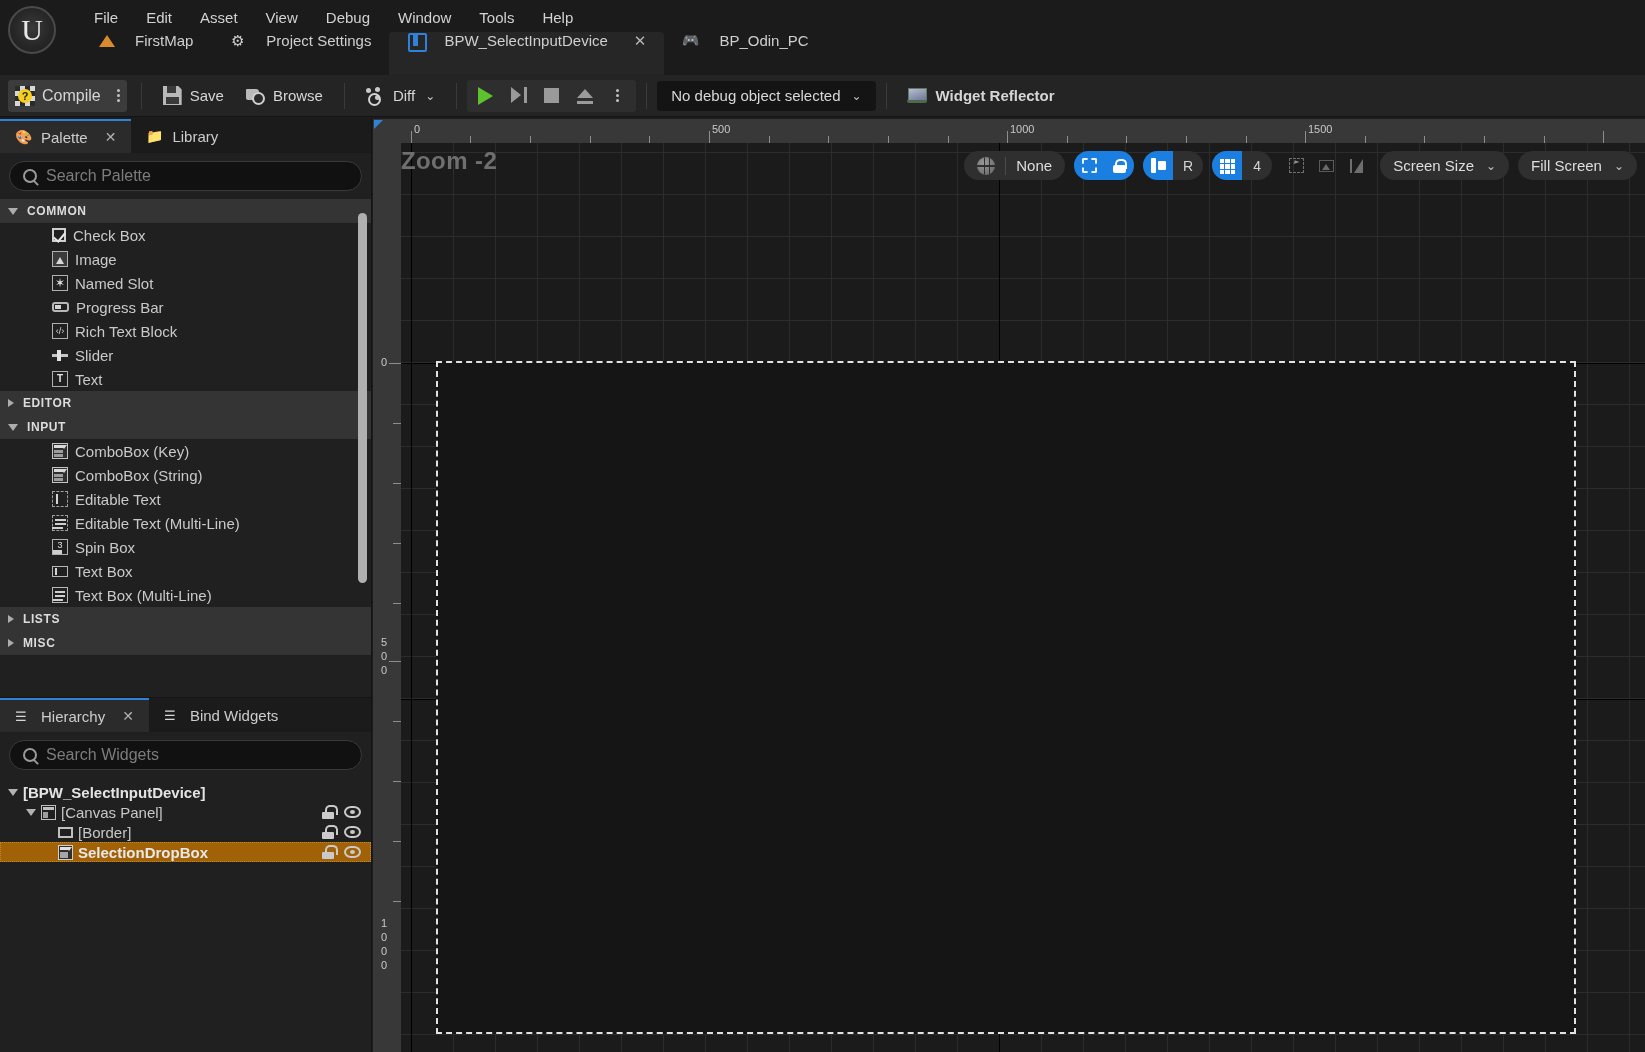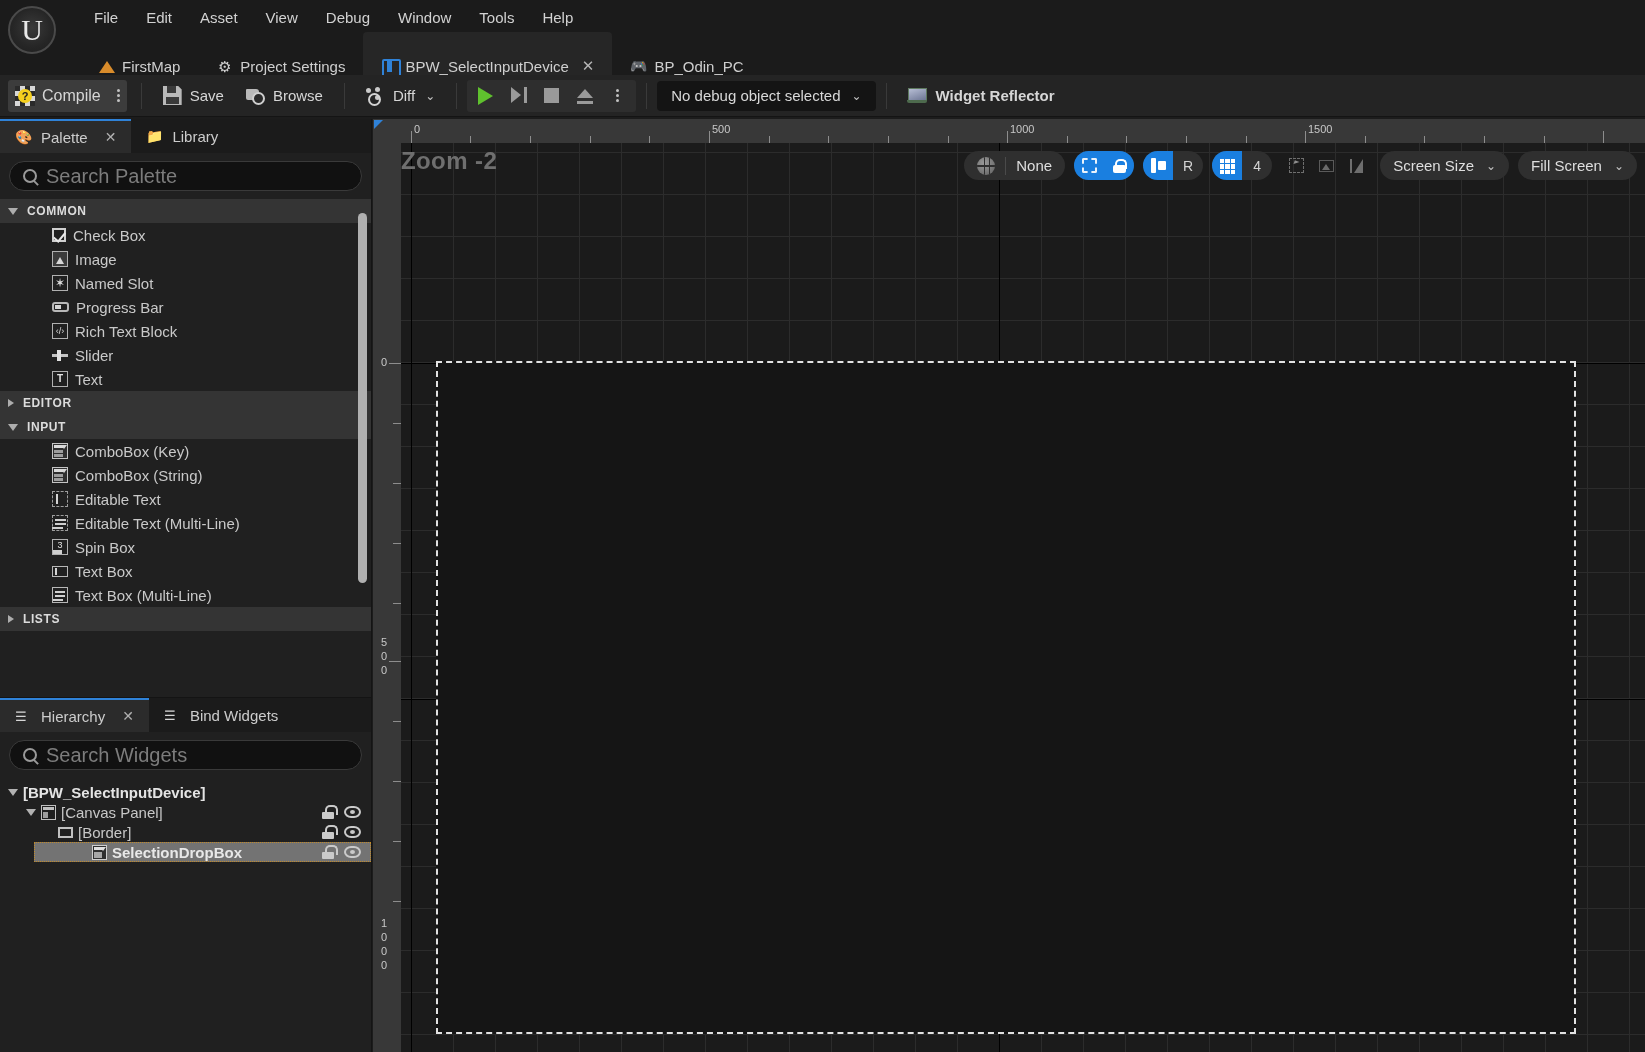--- a/index.html
+++ b/index.html
@@ -27,21 +27,21 @@
     font-size:30px; color:#e8e8e8; line-height:1;
   }
   .menubar{ position:absolute; left:80px; top:0; height:36px; display:flex; align-items:center; }
   .menu-item{
     padding:0 14px; height:36px; line-height:36px; font-size:15px; color:#d2d2d2;
     cursor:default;
   }
 
   .tabstrip{ position:absolute; left:80px; top:32px; height:43px; display:flex; align-items:flex-end; }
   .etab{
-    display:flex; align-items:flex-end; gap:7px;
+    display:flex; align-items:flex-start; gap:20px;
     height:43px; padding:0 18px; font-size:15px; color:#cfcfcf;
     cursor:default; position:relative;
   }
   .etab.active{ background:#262626; border-top-left-radius:4px; border-top-right-radius:4px; }
   .etab .tclose{ font-size:15px; color:#b5b5b5; margin-left:6px; }
   .tab-ico{ width:17px; height:17px; display:inline-block; position:relative; flex:0 0 auto;}
 
   
   .ico-map::before{
     content:""; position:absolute; left:1px; bottom:2px;
@@ -159,21 +159,21 @@
   .palette{
     position:absolute; left:0; top:119px; width:372px; height:578px;
     background:#202020; border-right:1px solid #141414;
     display:flex; flex-direction:column;
   }
   .search-wrap{ padding:8px 9px; }
   .search-box{
     display:flex; align-items:center; gap:9px; height:30px;
     background:#111111; border:1px solid #3a3a3a; border-radius:15px; padding:0 13px;
   }
-  .search-box .ph{ font-size:20px; color:#7c7c7c; }
+  .search-box .ph{ font-size:16px; color:#7c7c7c; }
   .mag{ width:14px;height:14px;border:2px solid #9a9a9a;border-radius:50%;position:relative;flex:0 0 auto;}
   .mag::after{content:"";position:absolute;right:-4px;bottom:-3px;width:6px;height:2px;background:#9a9a9a;transform:rotate(45deg);}
 
   .plist{ flex:1; overflow:hidden; position:relative; }
   .cat{
     display:flex; align-items:center; gap:9px; height:24px; padding-left:8px;
     background:#343434; font-size:12px; font-weight:bold; letter-spacing:.6px; color:#dcdcdc;
     cursor:default;
   }
   .tri{ width:0;height:0;border-left:6px solid #adadad;border-top:4px solid transparent;border-bottom:4px solid transparent;}
@@ -219,21 +219,21 @@
   
   .hierarchy{
     position:absolute; left:0; top:697px; width:372px; height:355px;
     background:#202020; border-right:1px solid #141414; border-top:1px solid #141414;
     display:flex; flex-direction:column;
   }
   .htree{ padding-top:4px; font-size:15px; }
   .hrow{
     display:flex; align-items:center; height:20px; padding-right:10px; cursor:default; position:relative;text-align:center;
   }
-  .hrow.selected{ outline:1px dotted #c08a2a; outline-offset:-1px; background:#737373;margin-left:34px; }
+  .hrow.selected{ outline:1px dotted #c08a2a; outline-offset:-1px; background:#a16207; }
   .hlabel{ color:#c7c7c7; }
   .hlabel.root{ color:#e4e4e4; font-weight:bold; }
   .hlabel.sel{ color:#e8e8e8; font-weight:bold; }
   .hicons{ margin-left:auto; display:flex; align-items:center; gap:9px; }
   .lock{ width:14px;height:14px;position:relative;}
   .lock::before{content:"";position:absolute;left:1px;bottom:0;width:12px;height:7px;background:#cacaca;border-radius:1px;}
   .lock::after{content:"";position:absolute;left:4px;top:0px;width:9px;height:8px;border:2px solid #cacaca;border-bottom:none;border-radius:5px 5px 0 0;}
   .eye{ width:17px;height:12px;border:2px solid #cacaca;border-radius:50% 50% 50% 50%/60% 60% 60% 60%; position:relative;}
   .eye::after{content:"";position:absolute;left:4px;top:2px;width:5px;height:4px;background:#cacaca;border-radius:50%;}
   .htri{ width:0;height:0;border-left:5px solid transparent;border-right:5px solid transparent;border-top:7px solid #b2b2b2; margin-right:5px; flex:0 0 auto;}
@@ -528,20 +528,24 @@
       <div class="pitem">
         <span class="wico tboxml"></span>
         <span>Text Box (Multi-Line)</span>
       </div>
 
       <div class="cat">
         <span class="tri"></span>
         <span>LISTS</span>
       </div>
 
+      <div class="cat">
+        <span class="tri"></span>
+        <span>MISC</span>
+      </div>
 
       <div class="pscroll"></div>
     </div>
   </div>
 
   <div class="hierarchy">
     <div class="panel-tabs">
       <div class="ptab active">
         <span class="tab-ico" style="color:#d6d6d6;font-size:13px;line-height:17px;">☰</span>
         <span>Hierarchy</span>

